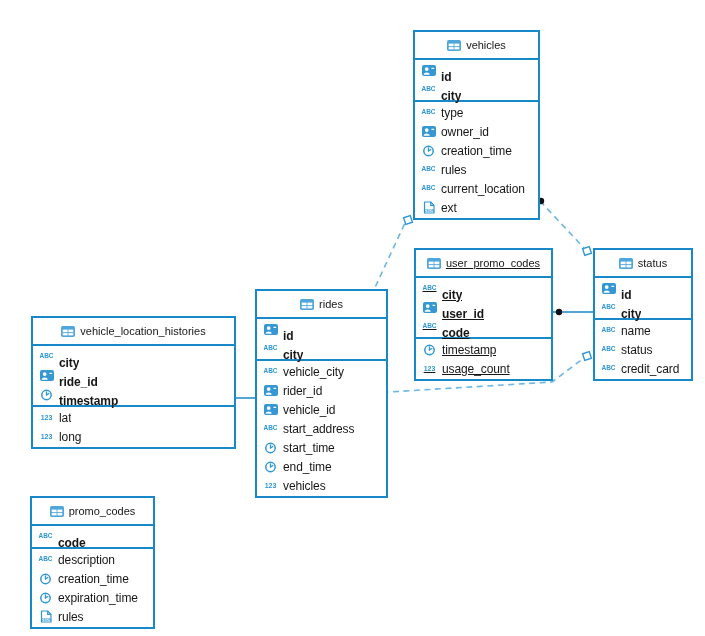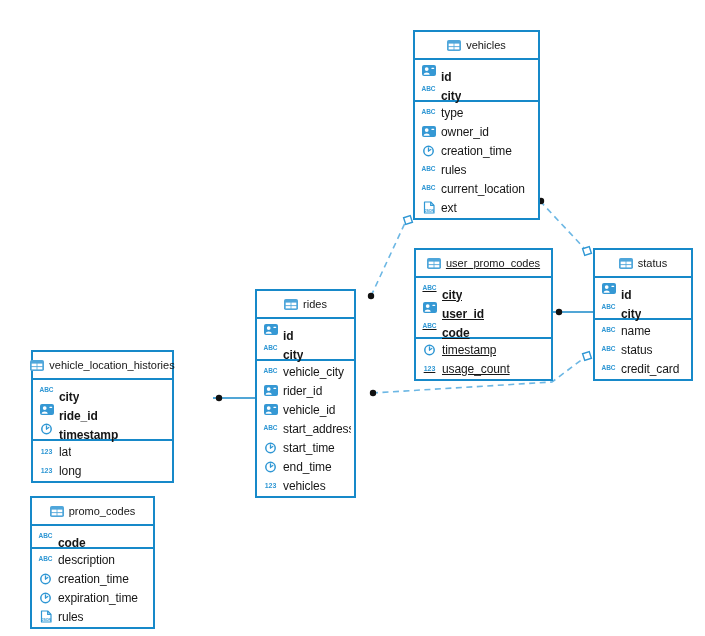--- a/index.html
+++ b/index.html
@@ -237,21 +237,21 @@
         </div>
         <div class="row">
           <span class="ic">
             <span class="gly" style="font-size:6.5px">ABC</span>
           </span>
           <span class="lbl">credit_card</span>
         </div>
       </div>
   </div>
 
-  <div class="tbl" style="left: 255px; top: 289px; width: 101px;">
+  <div class="tbl" style="left: 255px; top: 289px; width: 133px;">
     <div class="hdr">
       <span class="ticon">
           <svg width="14" height="11" viewBox="0 0 14 11">
             <rect width="14" height="11" rx="1.8" fill="#4fa6da"></rect>
             <rect x="1.7" y="3.6" width="4.9" height="2.6" fill="#fff"></rect>
             <rect x="7.4" y="3.6" width="4.9" height="2.6" fill="#fff"></rect>
             <rect x="1.7" y="7.1" width="4.9" height="2.3" fill="#fff"></rect>
             <rect x="7.4" y="7.1" width="4.9" height="2.3" fill="#fff"></rect>
           </svg>
         </span>
@@ -332,21 +332,21 @@
         </div>
         <div class="row">
           <span class="ic">
             <span class="gly" style="font-size:7px">123</span>
           </span>
           <span class="lbl">vehicles</span>
         </div>
       </div>
   </div>
 
-  <div class="tbl" style="left: 31px; top: 350px; width: 143px;">
+  <div class="tbl" style="left: 31px; top: 316px; width: 205px;">
     <div class="hdr">
       <span class="ticon">
           <svg width="14" height="11" viewBox="0 0 14 11">
             <rect width="14" height="11" rx="1.8" fill="#4fa6da"></rect>
             <rect x="1.7" y="3.6" width="4.9" height="2.6" fill="#fff"></rect>
             <rect x="7.4" y="3.6" width="4.9" height="2.6" fill="#fff"></rect>
             <rect x="1.7" y="7.1" width="4.9" height="2.3" fill="#fff"></rect>
             <rect x="7.4" y="7.1" width="4.9" height="2.3" fill="#fff"></rect>
           </svg>
         </span>

